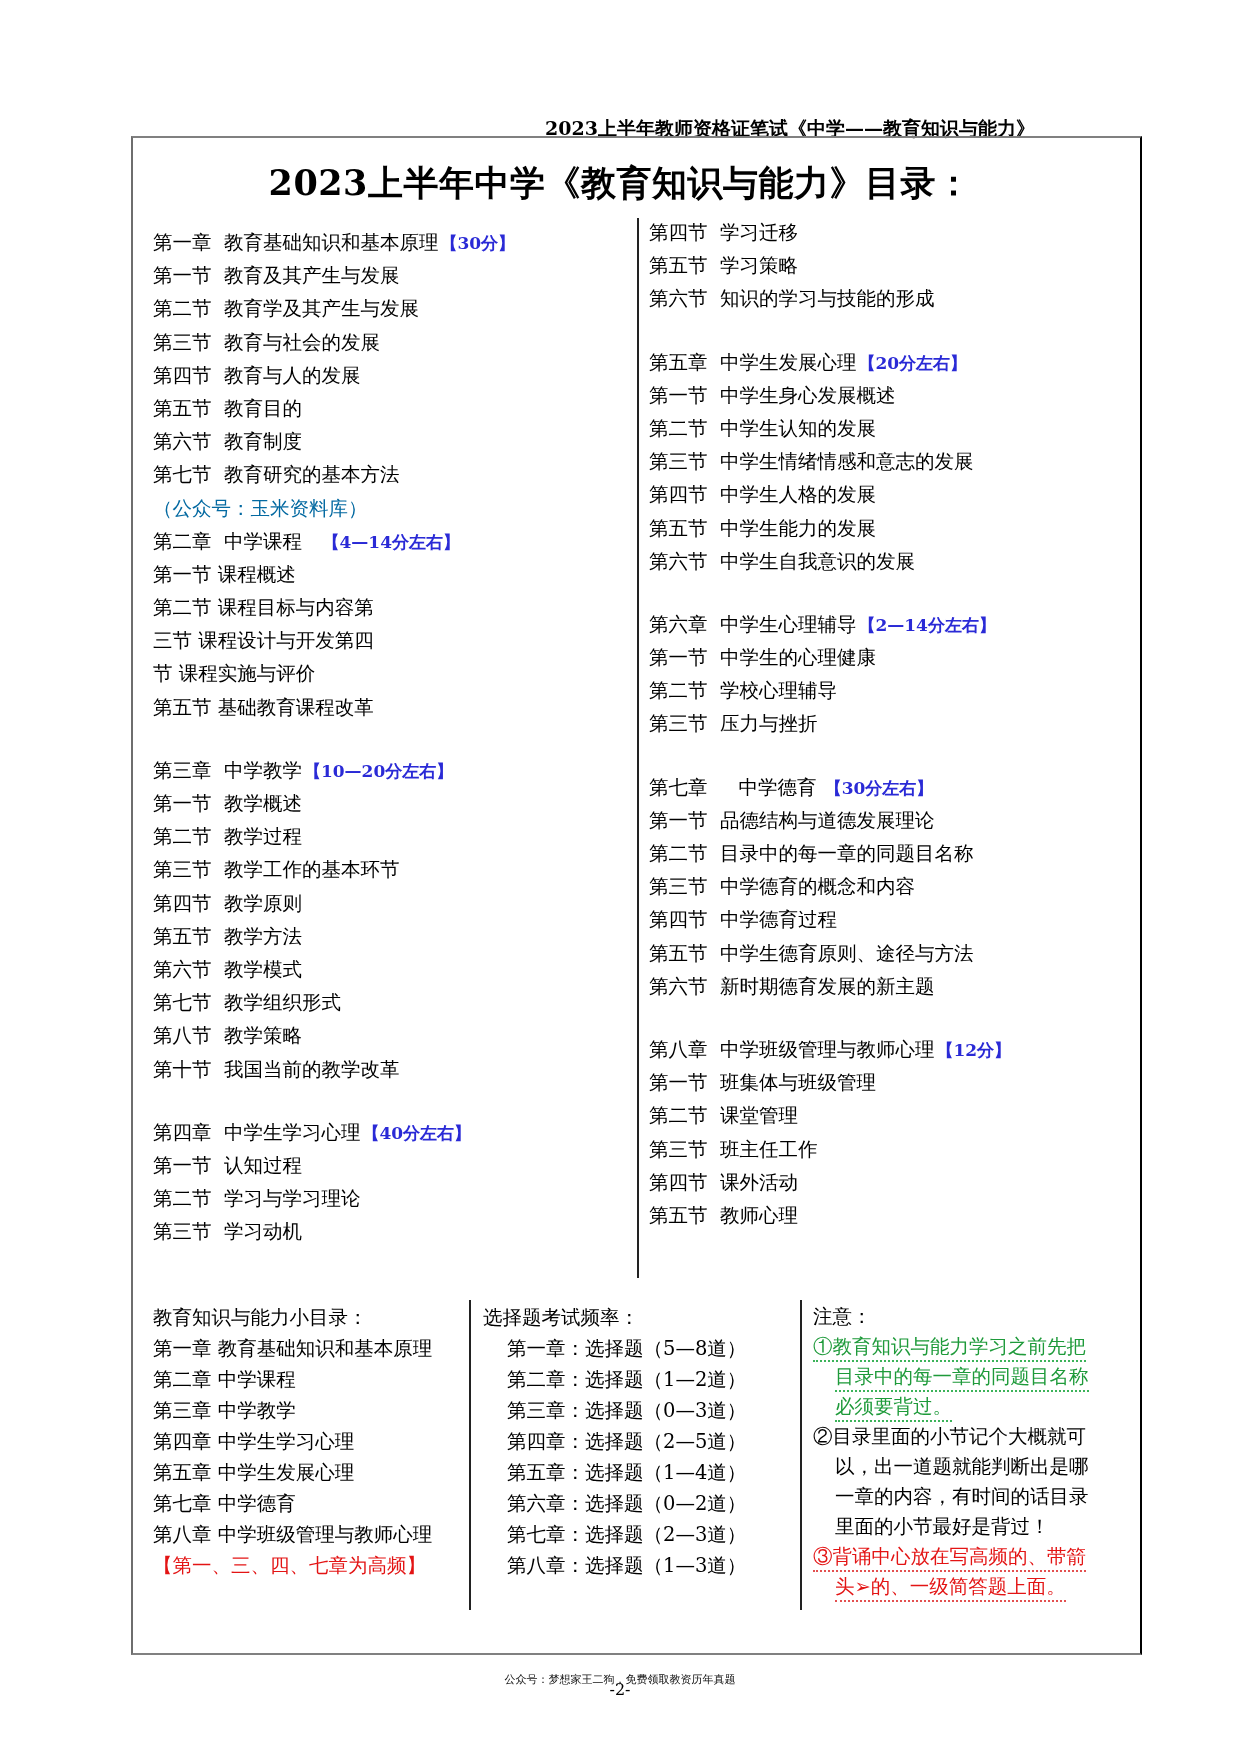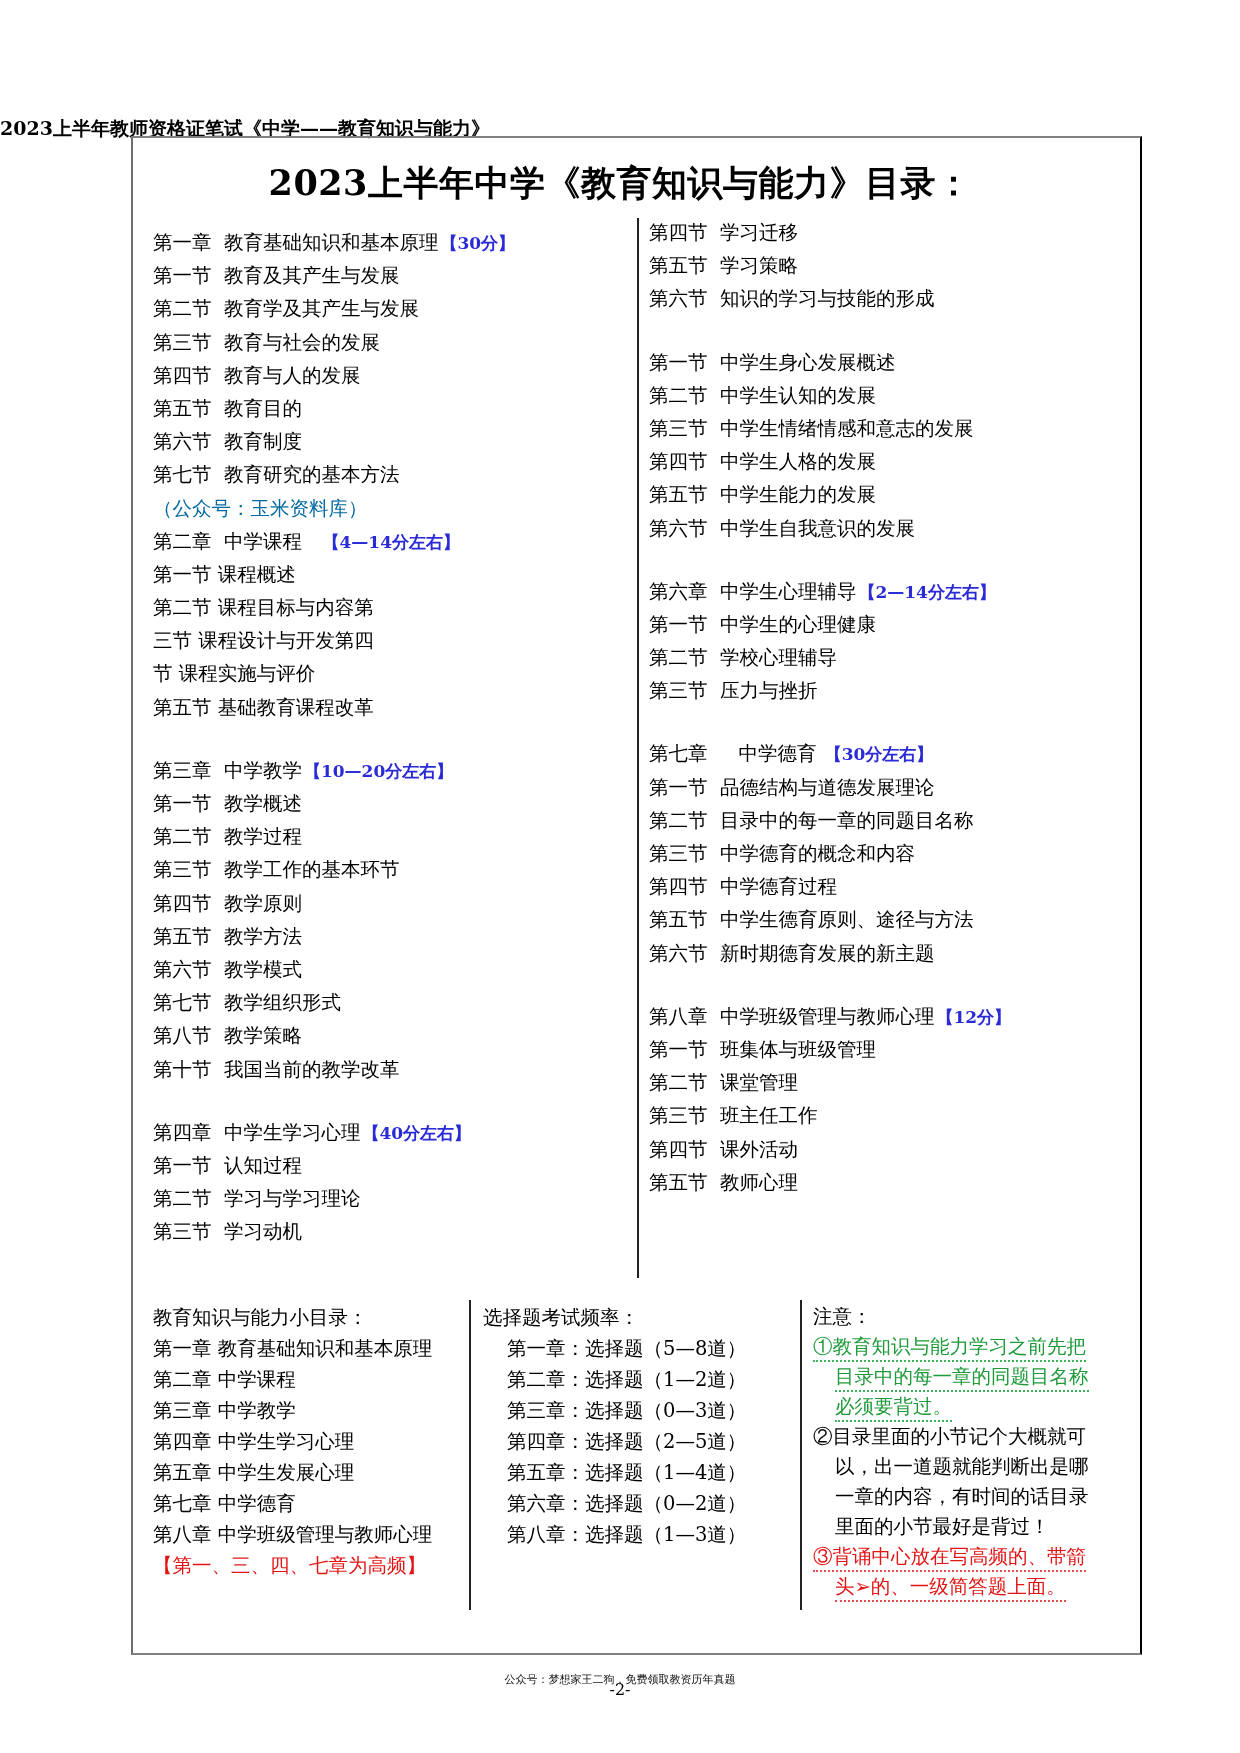--- a/index.html
+++ b/index.html
@@ -1,18 +1,18 @@
 <!DOCTYPE html>
 <html><head>
 <meta charset="utf-8">
 <style>
   html, body { margin: 0; padding: 0; background: #ffffff; }
   body { width: 1240px; height: 1753px; position: relative; overflow: hidden;
          font-family: "DejaVu Serif", "Liberation Serif", serif; color: #000; }
-  .running-header { position: absolute; top: 116px; left: 0; width: 1035px; text-align: left;
+  .running-header { position: absolute; top: 116px; left: 0; width: 1035px; text-align: right;
          font-size: 19px; font-weight: bold; letter-spacing: 0; }
   .page-box { position: absolute; left: 131px; top: 136px; width: 1011px; height: 1519px;
          border-top: 2px solid #808080; border-left: 2px solid #6e6e6e;
          border-bottom: 2px solid #808080; border-right: 2px solid #000; box-sizing: border-box; }
   .main-title { position: absolute; top: 160px; left: 0; width: 1240px; text-align: center;
          font-size: 35px; font-weight: bold; letter-spacing: 0.5px; }
   .col { position: absolute; font-size: 19.5px; }
   .col-left { left: 153px; top: 226px; width: 470px; }
   .col-right { left: 649px; top: 216px; width: 470px; }
   .col-divider { position: absolute; left: 637px; top: 218px; width: 2px; height: 1060px; background: #222; }
@@ -98,20 +98,24 @@
 </div>
 
 <div class="col-divider"></div>
 
 <div class="col col-right">
   <div class="line"><span>第四节</span>&nbsp; <span>学习迁移</span></div>
   <div class="line"><span>第五节</span>&nbsp; <span>学习策略</span></div>
   <div class="line"><span>第六节</span>&nbsp; <span>知识的学习与技能的形成</span></div>
   <div class="gap"></div>
 
+  <div class="line chapter-line">
+    <span>第五章</span>&nbsp;
+    <span>中学生发展心理</span><span class="tag">【20分左右】</span>
+  </div>
   <div class="line"><span>第一节</span>&nbsp; <span>中学生身心发展概述</span></div>
   <div class="line"><span>第二节</span>&nbsp; <span>中学生认知的发展</span></div>
   <div class="line"><span>第三节</span>&nbsp; <span>中学生情绪情感和意志的发展</span></div>
   <div class="line"><span>第四节</span>&nbsp; <span>中学生人格的发展</span></div>
   <div class="line"><span>第五节</span>&nbsp; <span>中学生能力的发展</span></div>
   <div class="line"><span>第六节</span>&nbsp; <span>中学生自我意识的发展</span></div>
   <div class="gap"></div>
 
   <div class="line chapter-line">
     <span>第六章</span>&nbsp;
@@ -160,20 +164,21 @@
   <div class="b-div b-div1"></div>
 
   <div class="b-col b-col2">
     <div class="line">选择题考试频率：</div>
     <div class="line indent">第一章：选择题（5—8道）</div>
     <div class="line indent">第二章：选择题（1—2道）</div>
     <div class="line indent">第三章：选择题（0—3道）</div>
     <div class="line indent">第四章：选择题（2—5道）</div>
     <div class="line indent">第五章：选择题（1—4道）</div>
     <div class="line indent">第六章：选择题（0—2道）</div>
+    <div class="line indent">第七章：选择题（2—3道）</div>
     <div class="line indent">第八章：选择题（1—3道）</div>
   </div>
   <div class="b-div b-div2"></div>
 
   <div class="b-col b-col3">
     <div class="note-line">注意：</div>
     <div class="note-line green"><span class="dotted-green">①教育知识与能力学习之前先把</span></div>
     <div class="note-line green note-cont"><span class="dotted-green">目录中的每一章的同题目名称</span></div>
     <div class="note-line green note-cont"><span class="dotted-green">必须要背过。</span></div>
     <div class="note-line">②目录里面的小节记个大概就可</div>

